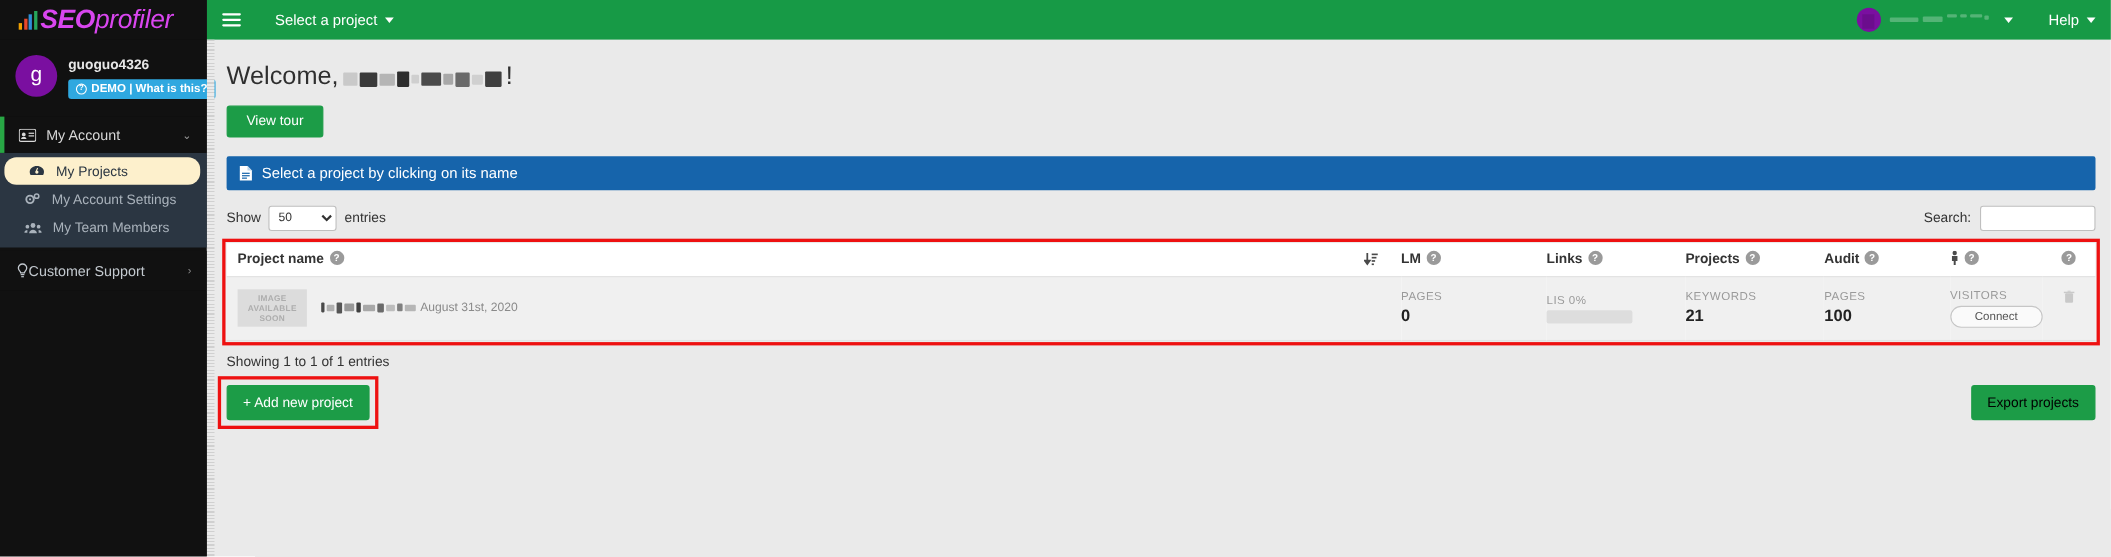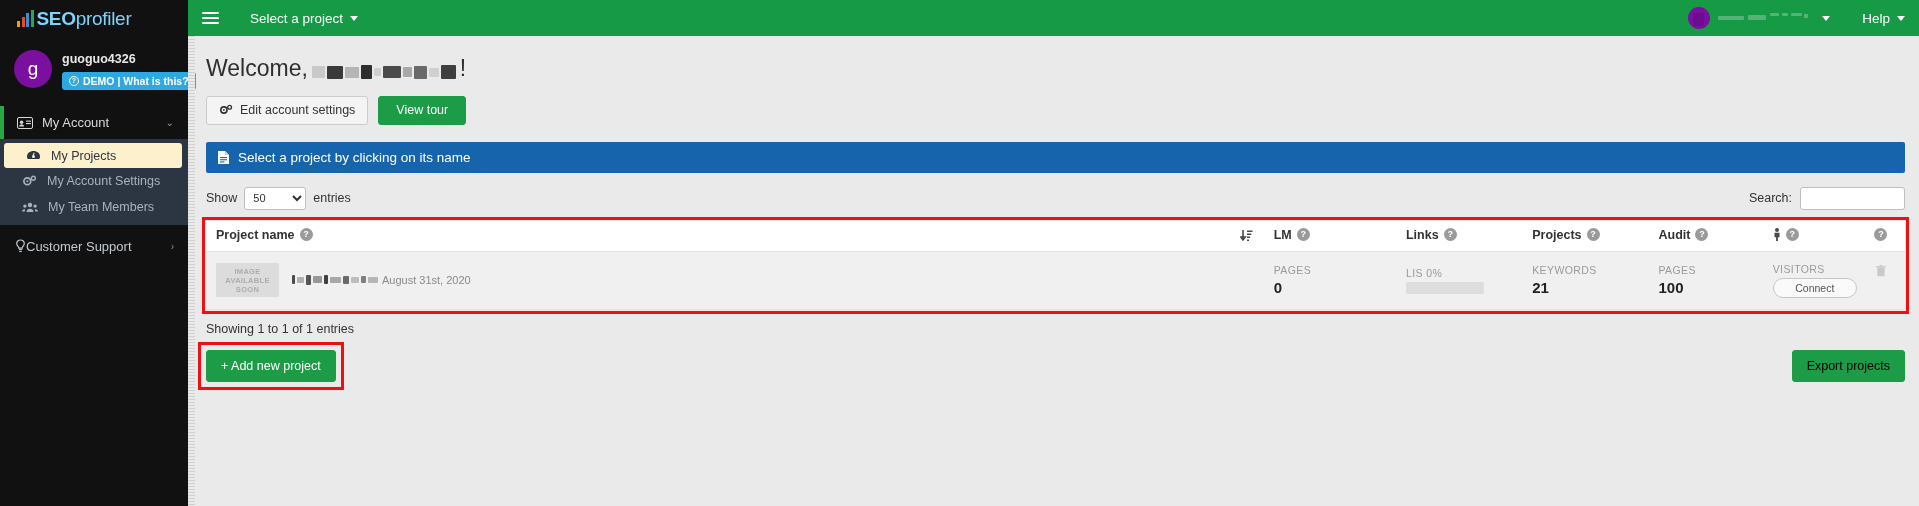--- a/index.html
+++ b/index.html
@@ -18,21 +18,21 @@
   .logo-wrap {
     height: 36px; display: flex; align-items: center;
     padding-left: 17px; background: #111;
   }
   .logo-bars { display: inline-flex; align-items: flex-end; height: 17px; gap: 1.5px; margin-right: 3px; }
   .logo-bars i { width: 3px; display: block; }
   .lb1 { height: 6px;  background: #f0a000; }
   .lb2 { height: 10px; background: #e8482c; }
   .lb3 { height: 14px; background: #2f8fd8; }
   .lb4 { height: 17px; background: #26a65b; }
-  .logo-text { font-size: 19px; color: #7dd3fc; letter-spacing: -0.3px; line-height: 1; }
+  .logo-text { font-size: 24px; color: #d946ef; letter-spacing: -0.3px; line-height: 1; font-style: italic; }
   .logo-text b { font-weight: bold; }
   .logo-text span { font-weight: normal; }
 
   .user-block { padding: 14px 0 16px 14px; background: #111; }
   .user-row { display: flex; align-items: flex-start; }
   .avatar-lg {
     width: 38px; height: 38px; border-radius: 50%;
     background: #7a0fa0; color: #fff;
     display: flex; align-items: center; justify-content: center;
     font-size: 19px; flex: 0 0 38px;
@@ -61,21 +61,21 @@
   .nav-head .nh-label { margin-left: 9px; }
 
   .nav-group { background: #2b3642; padding: 4px 0 5px 0; }
   .nav-item {
     display: flex; align-items: center; height: 26px;
     padding-left: 22px; color: #a9b2bb; font-size: 12.5px;
   }
   .nav-item .ni-label { margin-left: 10px; }
   .nav-item.active {
     background: #fdf0cc; color: #2b3642; font-weight: normal;
-    margin: 0 6px 0 4px; border-radius: 3px; height: 25px;
+    margin: 0 6px 0 4px; border-radius: 11px; height: 25px;
   }
   .nav-bottom {
     display: flex; align-items: center; height: 36px;
     padding-left: 15px; color: #c3c9cf; font-size: 13px;
     background: #111; position: relative; margin-top: 3px;
   }
   .nav-bottom .ni-label { }
   .nav-bottom .chev-r { position: absolute; right: 14px; font-size: 10px; color: #8a8a8a; }
   .sb-fill { background: #111; flex: 1; }
   .sidebar-inner { display: flex; flex-direction: column; height: 100%; }
@@ -359,30 +359,20 @@
             <i style="width:18px;height:12px;background:#4a4a4a;"></i>
             <i style="width:9px;height:10px;background:#a8a8a8;"></i>
             <i style="width:13px;height:13px;background:#6a6a6a;"></i>
             <i style="width:10px;height:9px;background:#d0d0d0;"></i>
             <i style="width:15px;height:14px;background:#3f3f3f;"></i>
           </span>
           <span>!</span>
         </div>
 
         <div class="btn-row">
-          <button class="btn btn-default">
-            <span class="ico">
-              <svg width="14" height="12" viewBox="0 0 14 12">
-                  <circle cx="4.9" cy="6" r="3.1" fill="none" stroke="#333" stroke-width="1.6"></circle>
-                  <circle cx="4.9" cy="6" r=".9" fill="#333"></circle>
-                  <circle cx="10.6" cy="3.2" r="1.9" fill="none" stroke="#333" stroke-width="1.3"></circle>
-                </svg>
-            </span>
-            <span>Edit account settings</span>
-          </button>
           <button class="btn btn-green">
             <span>View tour</span>
           </button>
         </div>
 
         <div class="blue-banner">
           <span class="ico">
             <svg width="13" height="15" viewBox="0 0 13 15">
                 <path d="M1 1h7l4 4v9H1z" fill="#fff"></path>
                 <path d="M8 1l4 4H8z" fill="#bcd4ea"></path>

